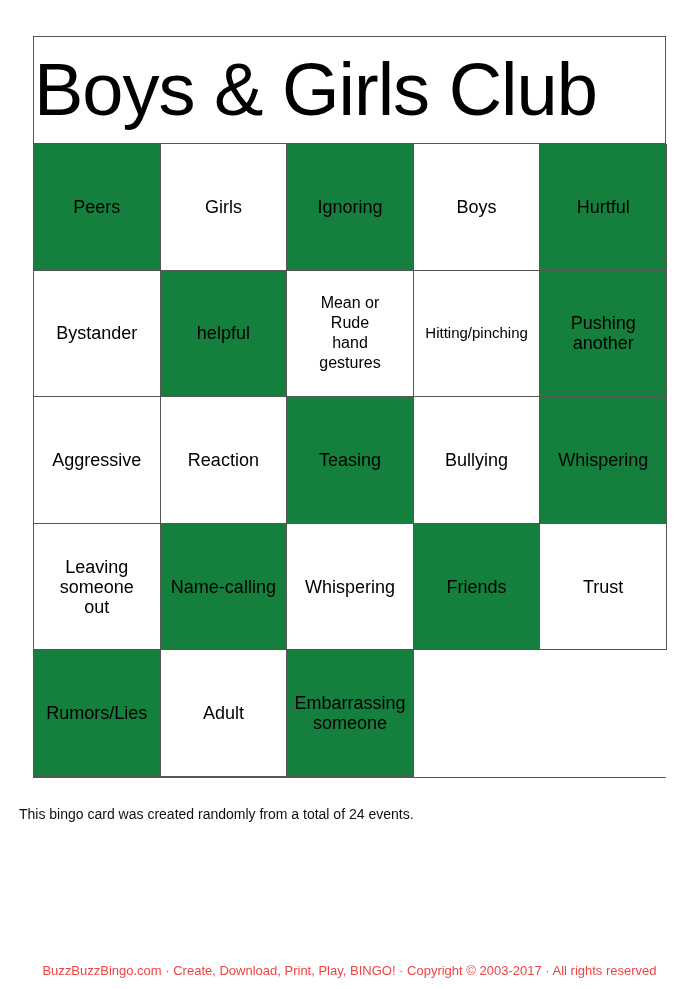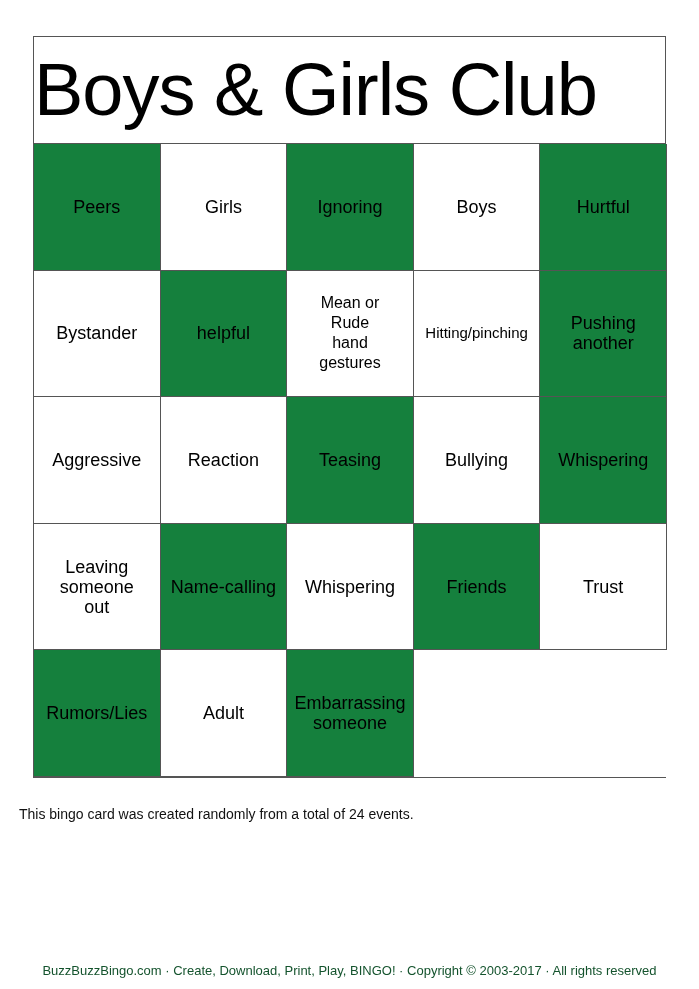--- a/index.html
+++ b/index.html
@@ -5,21 +5,21 @@
   html, body { margin:0; padding:0; background:#ffffff; }
   body { width:699px; height:989px; position:relative; font-family:"Liberation Sans", sans-serif; color:#000; overflow:hidden; }
   .card { position:absolute; left:33px; top:36px; width:633px; }
   .title-box { box-sizing:border-box; width:633px; height:108px; border:1px solid #555; display:flex; align-items:center; justify-content:flex-start; }
   .title { font-size:74px; line-height:1; letter-spacing:-1px; white-space:nowrap; }
   .grid { display:grid; grid-template-columns:repeat(5, 126.6px); grid-template-rows:repeat(5, 126.6px); border-left:1px solid #555; border-bottom:1px solid #555; box-sizing:border-box; width:633px; }
   .cell { box-sizing:border-box; border-right:1px solid #555; border-bottom:1px solid #555; display:flex; align-items:center; justify-content:center; text-align:center; font-size:18px; line-height:20px; padding:0 4px; }
   .cell.shaded { background:#15803d; }
   .cell.small { font-size:16px; }
   .note { position:absolute; left:10px; top:806px; font-size:14px; color:#111;margin-left:9px; }
-  .footer { position:absolute; left:0; width:699px; top:963px; text-align:center; font-size:13px; color:#14532d; }
+  .footer { position:absolute; left:0; width:699px; top:963px; text-align:center; font-size:13px; color:#ef4444; }
 </style>
 </head>
 <body>
 
 <div class="card">
   <div class="title-box">
     <div class="title">Boys &amp; Girls Club</div>
   </div>
   <div class="grid">
     <div class="cell shaded">Peers</div>

